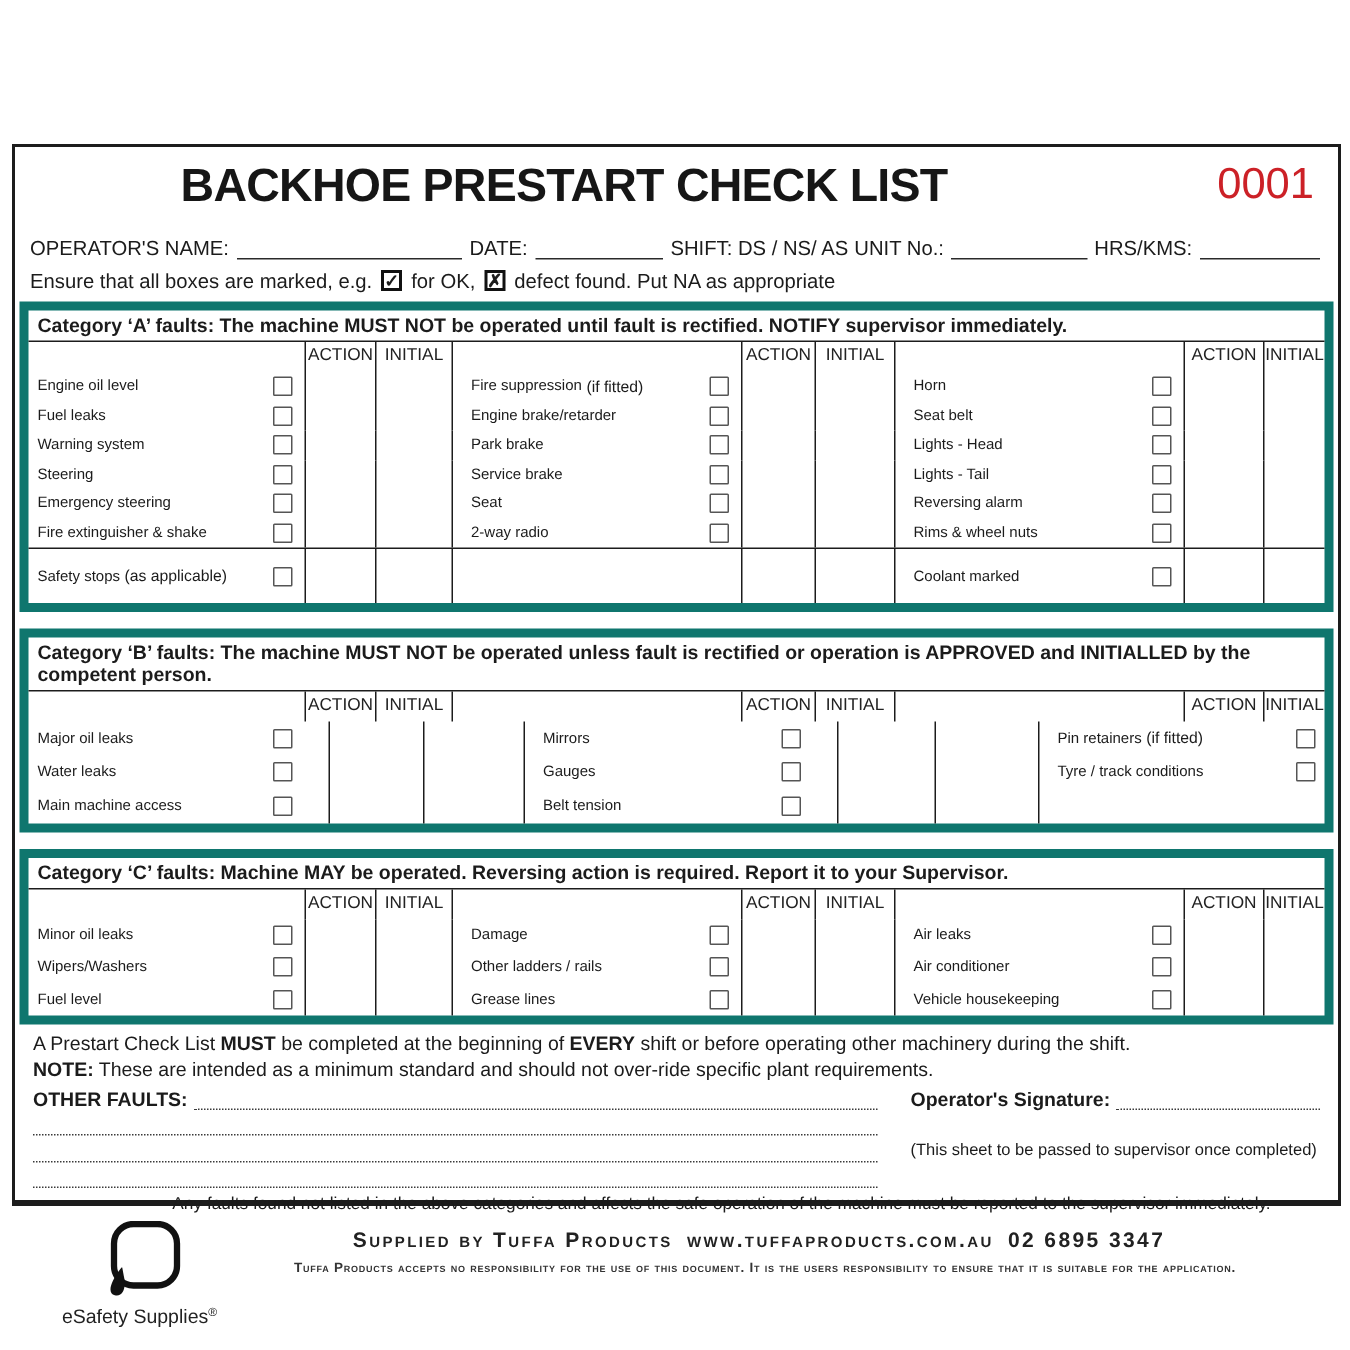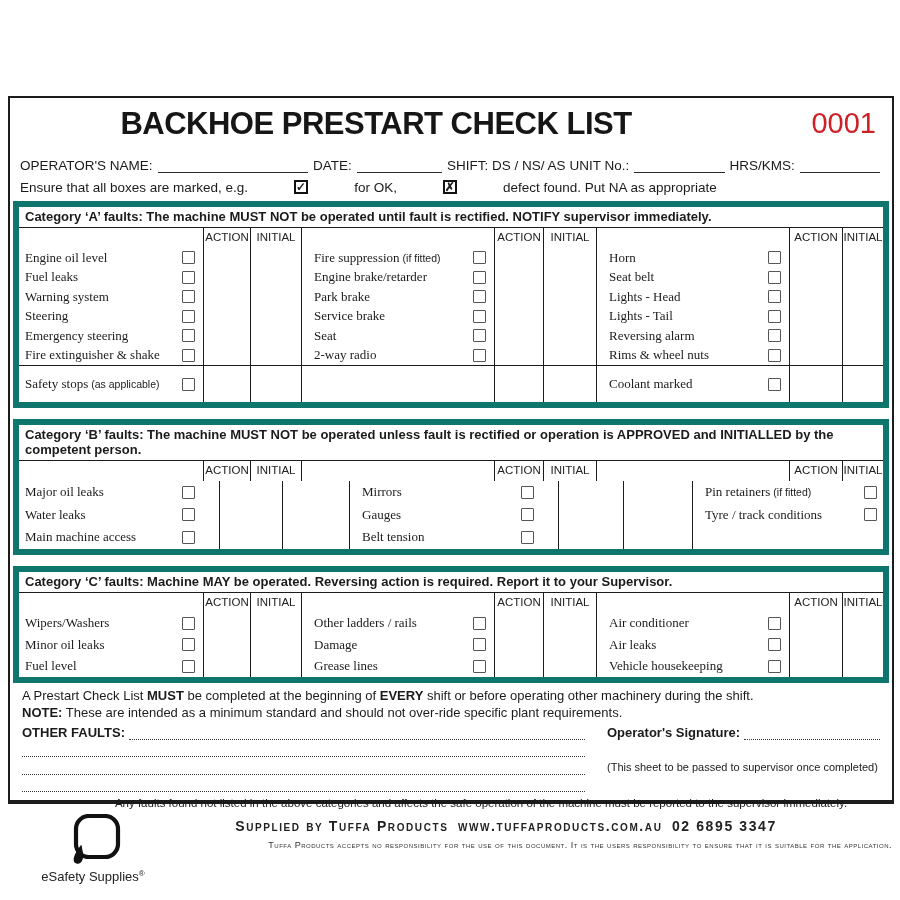--- a/index.html
+++ b/index.html
@@ -11,38 +11,38 @@
   .title-row { position:relative; height:50px; }
   .form-title { position:absolute; left:0; right:150px; top:8px; text-align:center;
                 font-size:31px; font-weight:700; letter-spacing:-0.5px; color:#161616; }
   .serial { position:absolute; right:16px; top:9px; font-size:29px; font-weight:500; }
 
   
   .fields-row { display:flex; align-items:flex-end; padding:0 10px; height:25px; font-size:13.5px; font-weight:500; white-space:nowrap; }
   .blank { border-bottom:1.5px solid #2a2a2a; height:14px; margin:0 5px; }
   .b-name { flex:1.5; } .b-date { flex:0.85; } .b-unit { flex:0.9; } .b-hrs { flex:0.8; margin-right:2px; }
 
-  .instr-row { display:flex; align-items:center; padding:0 10px; height:28px; font-size:13.5px;gap:40px; }
+  .instr-row { display:flex; align-items:center; padding:0 10px; height:28px; font-size:13.5px; }
   .demo-box { display:inline-flex; align-items:center; justify-content:center; width:14px; height:14px;
               border:2px solid #111; font-size:12px; font-weight:700; margin:0 6px; line-height:1; }
 
   
   .cat { border:6px solid #0f766e; margin:0 3px; background:#fff; }
   .catB, .catC { margin-top:11px; }
   .cat-header { border-bottom:1.5px solid #1c1c1c; font-weight:700; font-size:13px; padding:2px 4px 3px 6px; }
   .row { display:grid; grid-template-columns:184px 47px 51px 193px 49px 53px 193px 53px 1fr; }
   .hrow { height:20px; }
   .catA .irow { height:19.5px; } .catA .brow { height:37px; }
   .catB .irow { height:22.5px;gap:16px; } .catC .irow { height:21.5px; }
   .brow { border-top:1.5px solid #1c1c1c; }
   .bl { border-left:1.5px solid #1c1c1c; }
   .ach { font-size:11.5px; text-align:center; padding-top:3px; color:#222; }
   .icell { display:flex; align-items:center; padding:0 8px 0 6px; overflow:hidden; }
   .padmid { padding-left:12px; }
-  .lbl { font-size:13px; white-space:nowrap;font-family:Liberation Serif, serif; }
+  .lbl { font-size:10px; white-space:nowrap; }
   .nte { font-size:10.5px; white-space:nowrap; margin-left:3px; }
   .sp { flex:1; }
   .cb { width:13px; height:13px; border:1.4px solid #555; background:#fff; border-radius:1px; flex:none; }
 
   
   .notes { padding:5px 12px 0 12px; font-size:13px; line-height:16.5px; }
   .bold { font-weight:700; }
 
   
   .faults-area { display:flex; padding:1px 12px 0 12px; }
@@ -55,21 +55,21 @@
   .warning { text-align:center; font-size:11.5px; margin-top:5px; padding-left:60px; }
 
   
   .footer { position:relative; margin-top:6px; }
   .logo { position:absolute; left:28px; top:-4px; width:110px; text-align:center; }
   .logo-text { font-size:13px; color:#222; margin-top:1px; white-space:nowrap; }
   .logo-text sup { font-size:8px; }
   .brand-line { text-align:center; padding-left:110px; font-size:14px; font-weight:700;
                 font-variant:small-caps; letter-spacing:1.6px; color:#222; margin-top:9px; }
   .brand-line span { margin:0 2px;text-align:right; }
-  .disclaimer { text-align:right; padding-left:118px; font-size:9px; font-weight:400;
+  .disclaimer { text-align:center; padding-left:118px; font-size:9px; font-weight:700;
                 font-variant:small-caps; letter-spacing:0.5px; color:#333; margin-top:6px; white-space:nowrap; }
 </style>
 </head>
 <body>
 
 <div class="form">
 
   <div class="title-row">
     <div class="form-title">BACKHOE PRESTART CHECK LIST</div>
     <div class="serial" style="color:#cc2127;">0001</div>
@@ -364,58 +364,58 @@
           <div class="ach bl">INITIAL</div>
           <div class="bl"></div>
           <div class="ach bl">ACTION</div>
           <div class="ach bl">INITIAL</div>
           <div class="bl"></div>
           <div class="ach bl">ACTION</div>
           <div class="ach bl">INITIAL</div>
         </div>
         <div class="row irow">
           <div class="icell">
+            <span class="lbl">Minor oil leaks</span>
+            <span class="sp"></span>
+            <span class="cb"></span>
+          </div>
+          <div class="bl"></div>
+          <div class="bl"></div>
+          <div class="icell bl padmid">
+            <span class="lbl">Damage</span>
+            <span class="sp"></span>
+            <span class="cb"></span>
+          </div>
+          <div class="bl"></div>
+          <div class="bl"></div>
+          <div class="icell bl padmid">
+            <span class="lbl">Air leaks</span>
+            <span class="sp"></span>
+            <span class="cb"></span>
+          </div>
+          <div class="bl"></div>
+          <div class="bl"></div>
+        </div>
+        <div class="row irow">
+          <div class="icell">
             <span class="lbl">Wipers/Washers</span>
             <span class="sp"></span>
             <span class="cb"></span>
           </div>
           <div class="bl"></div>
           <div class="bl"></div>
           <div class="icell bl padmid">
             <span class="lbl">Other ladders / rails</span>
             <span class="sp"></span>
             <span class="cb"></span>
           </div>
           <div class="bl"></div>
           <div class="bl"></div>
           <div class="icell bl padmid">
             <span class="lbl">Air conditioner</span>
-            <span class="sp"></span>
-            <span class="cb"></span>
-          </div>
-          <div class="bl"></div>
-          <div class="bl"></div>
-        </div>
-        <div class="row irow">
-          <div class="icell">
-            <span class="lbl">Minor oil leaks</span>
-            <span class="sp"></span>
-            <span class="cb"></span>
-          </div>
-          <div class="bl"></div>
-          <div class="bl"></div>
-          <div class="icell bl padmid">
-            <span class="lbl">Damage</span>
-            <span class="sp"></span>
-            <span class="cb"></span>
-          </div>
-          <div class="bl"></div>
-          <div class="bl"></div>
-          <div class="icell bl padmid">
-            <span class="lbl">Air leaks</span>
             <span class="sp"></span>
             <span class="cb"></span>
           </div>
           <div class="bl"></div>
           <div class="bl"></div>
         </div>
         <div class="row irow">
           <div class="icell">
             <span class="lbl">Fuel level</span>
             <span class="sp"></span>

